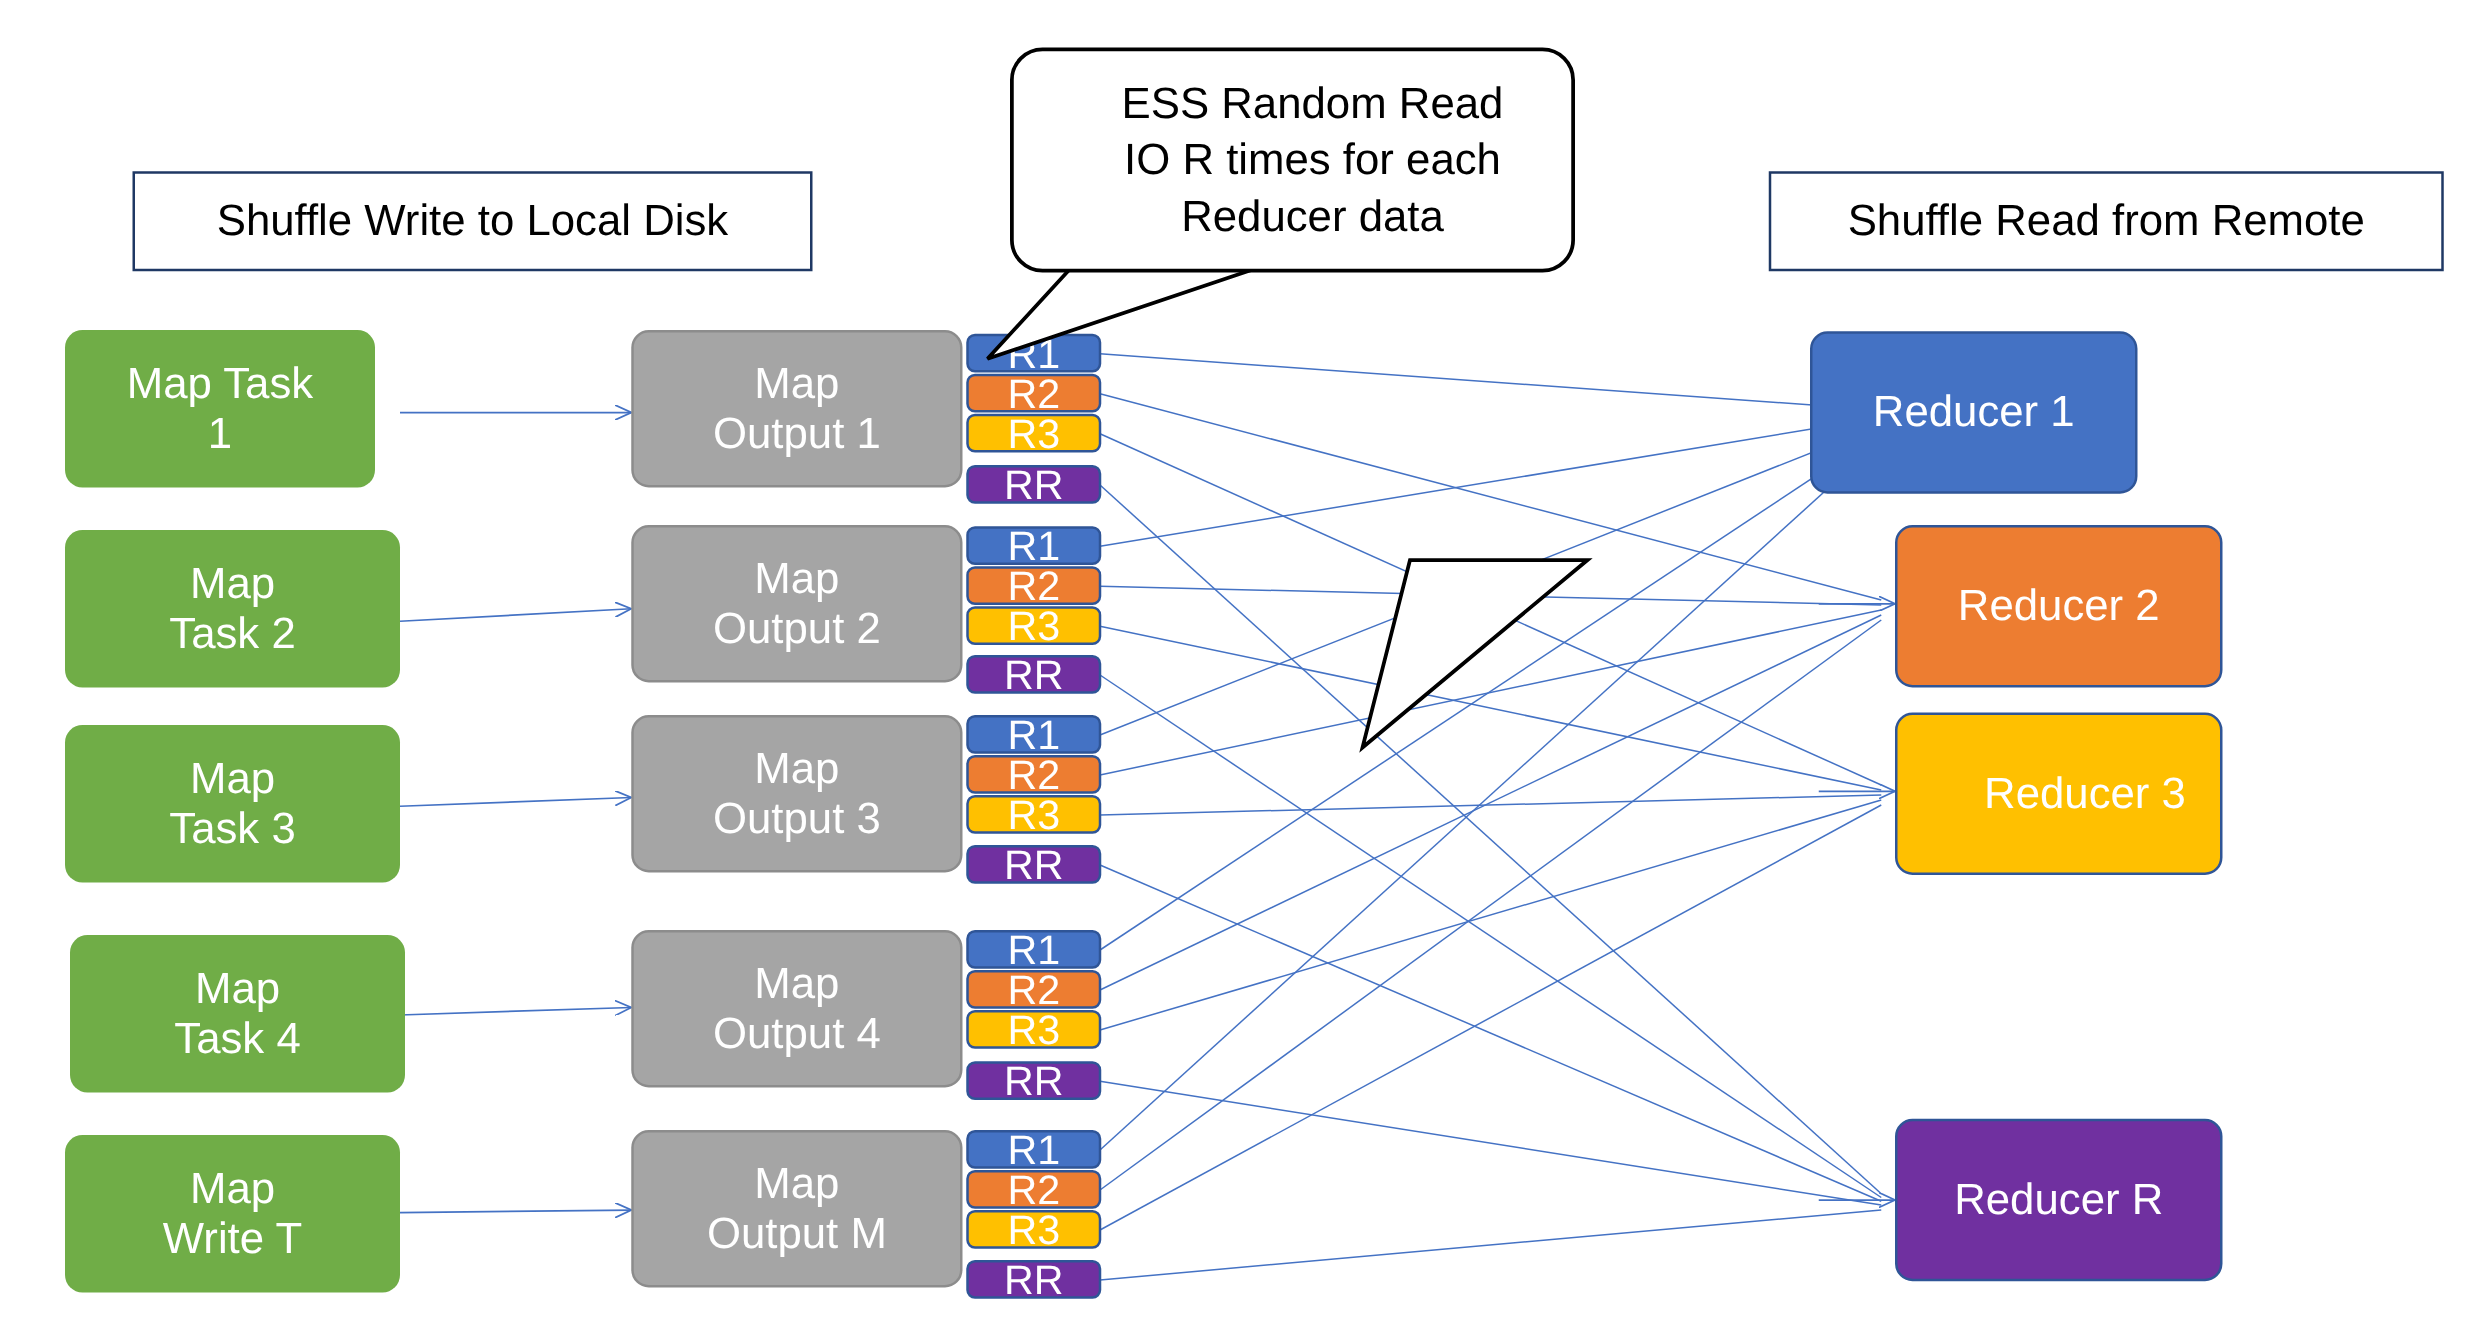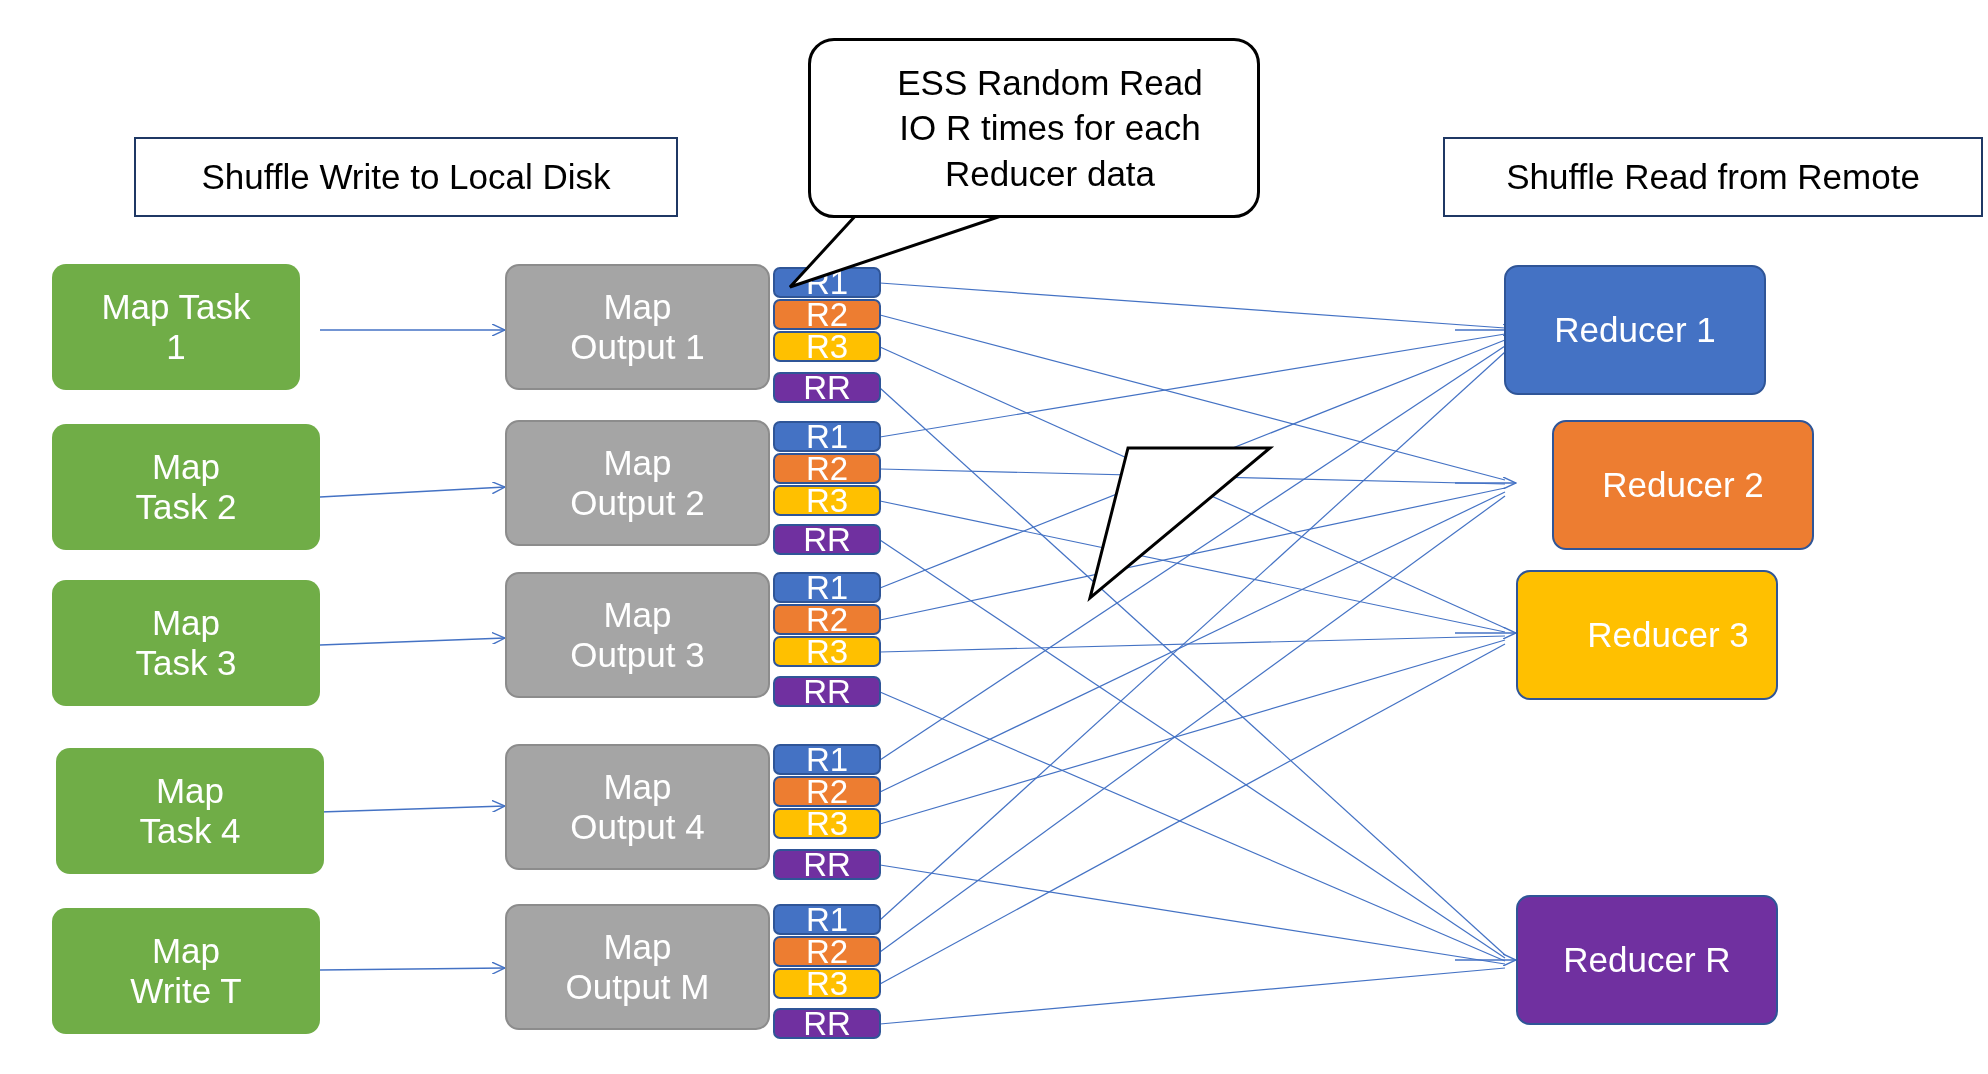--- a/index.html
+++ b/index.html
@@ -6,21 +6,21 @@
   html,body{margin:0;padding:0;background:#ffffff;}
   body{width:1988px;height:1074px;overflow:hidden;
        font-family:"Liberation Sans","DejaVu Sans",sans-serif;}
   #stage{position:relative;width:1988px;height:1074px;background:#fff;}
 
   svg.lines{position:absolute;left:0;top:0;width:1988px;height:1074px;
             pointer-events:none;}
 
   .lbl-box{position:absolute;box-sizing:border-box;background:#ffffff;
            border:2px solid #1F3864;display:flex;align-items:center;
-           justify-content:center;color:#000;margin-left:28px;}
+           justify-content:center;color:#000;}
   .lbl-box span{font-size:35px;line-height:1.1;white-space:nowrap;}
 
   .maptask{position:absolute;box-sizing:border-box;background:#70AD47;
            border-radius:14px;display:flex;align-items:center;
            justify-content:center;text-align:center;color:#ffffff;}
   .maptask span{font-size:35px;line-height:1.15;}
 
   .mapout{position:absolute;box-sizing:border-box;background:#A5A5A5;
           border:2px solid #8C8C8C;border-radius:14px;display:flex;
           align-items:center;justify-content:center;text-align:center;
@@ -253,24 +253,24 @@
   <div class="stripe" style="left:773px;top:936px;width:108px;height:31px;background:#ED7D31;">
     <span>R2</span>
   </div>
   <div class="stripe" style="left:773px;top:968px;width:108px;height:31px;background:#FFC000;">
     <span>R3</span>
   </div>
   <div class="stripe" style="left:773px;top:1008px;width:108px;height:31px;background:#7030A0;">
     <span>RR</span>
   </div>
 
-  <div class="reducer" style="left:1504px;top:265px;width:262px;height:130px;background:#4472C4;">
+  <div class="reducer" style="left:1448px;top:265px;width:262px;height:130px;background:#4472C4;">
     <span>Reducer 1</span>
   </div>
-  <div class="reducer" style="left:1552px;top:420px;width:262px;height:130px;background:#ED7D31;">
+  <div class="reducer" style="left:1516px;top:420px;width:262px;height:130px;background:#ED7D31;">
     <span>Reducer 2</span>
   </div>
   <div class="reducer" style="left:1516px;top:570px;width:262px;height:130px;background:#FFC000;padding-left:42px;">
     <span>Reducer 3</span>
   </div>
   <div class="reducer" style="left:1516px;top:895px;width:262px;height:130px;background:#7030A0;">
     <span>Reducer R</span>
   </div>
 
 </div>

